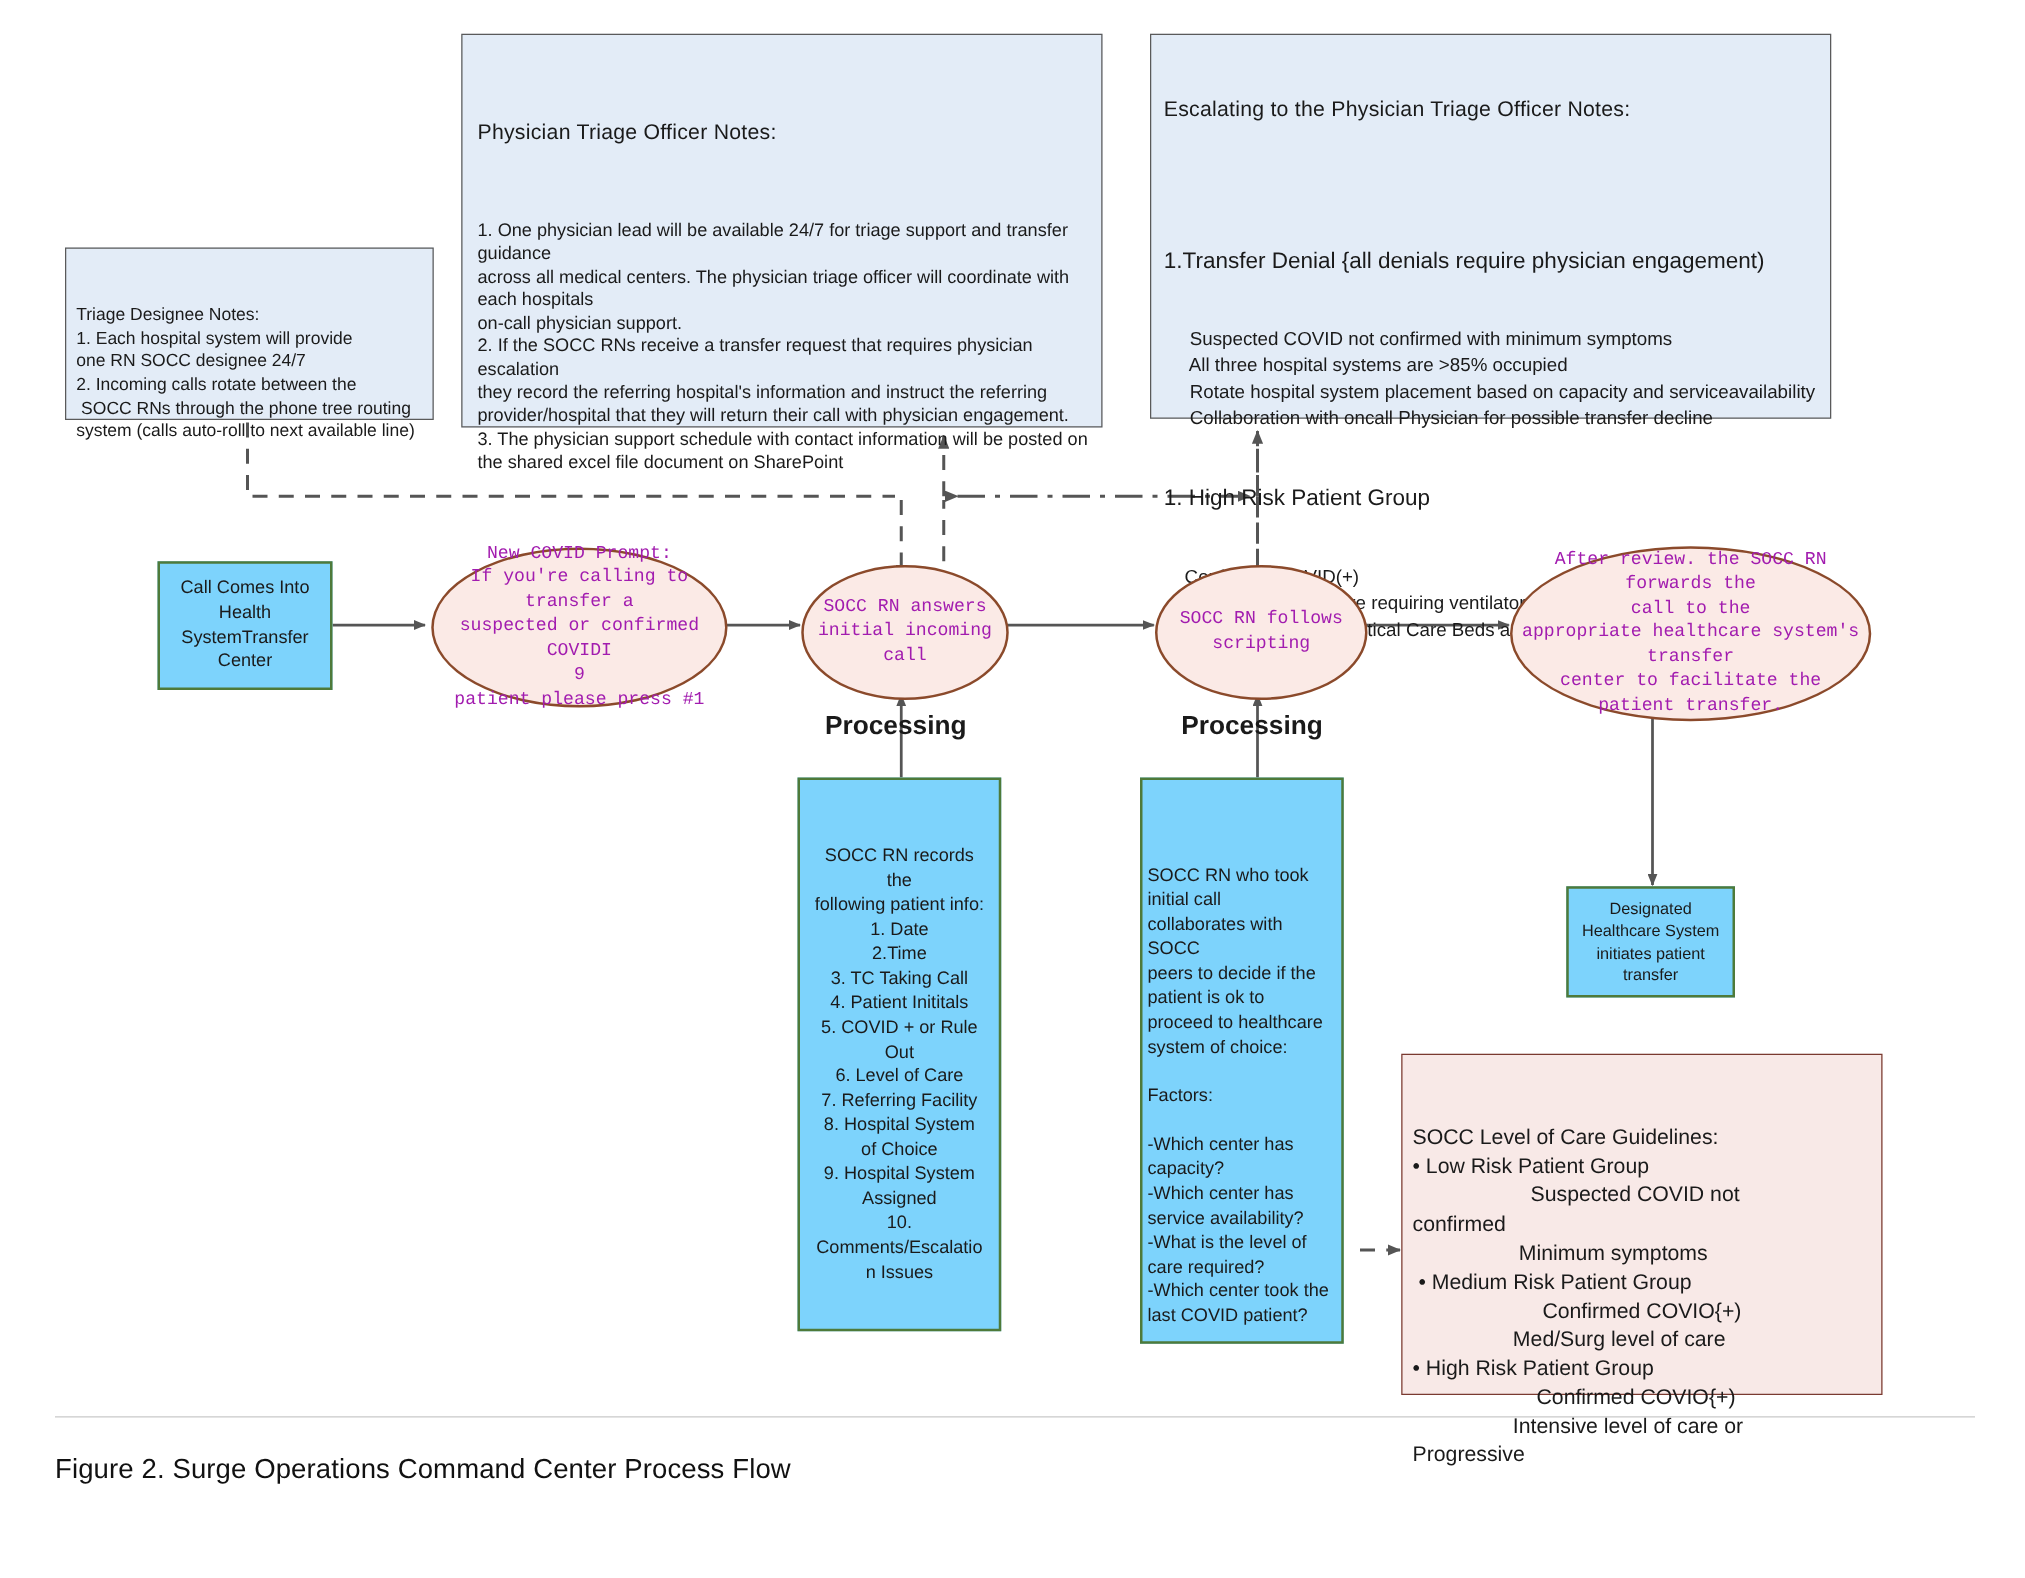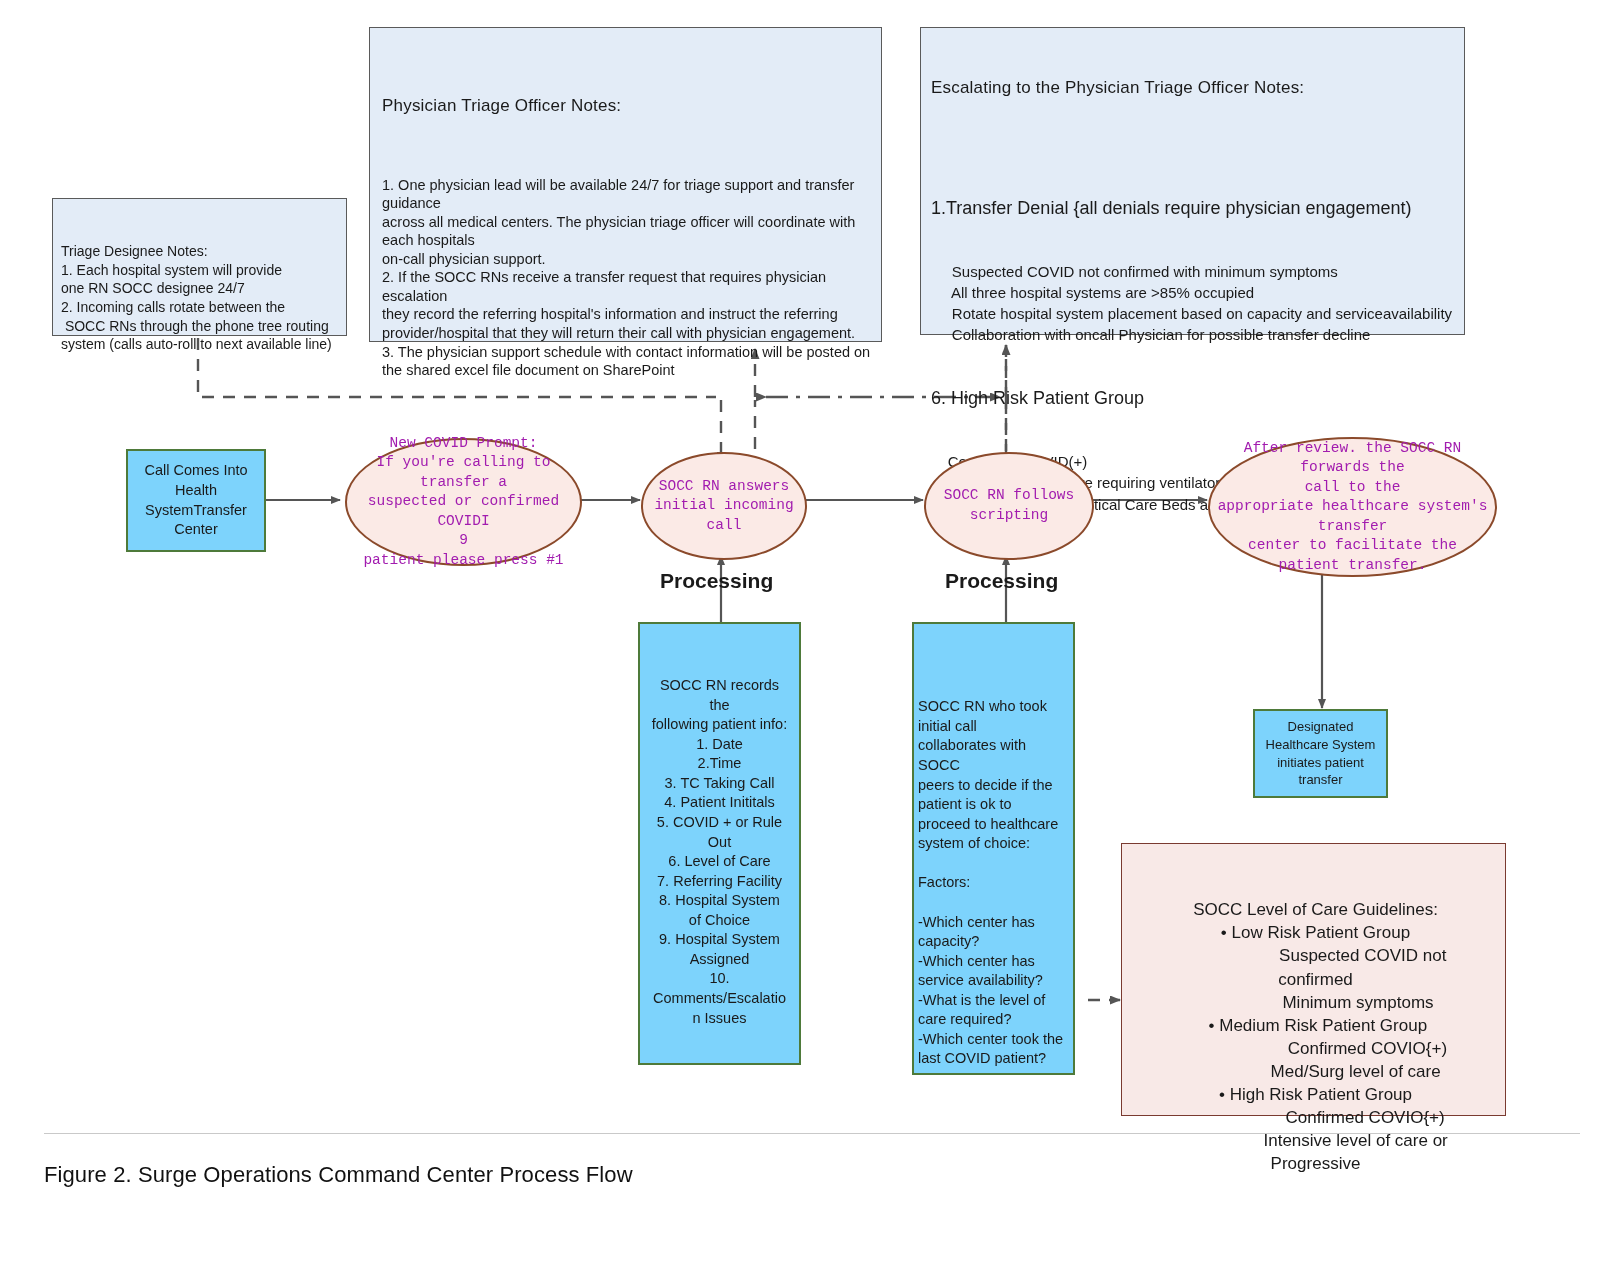--- a/index.html
+++ b/index.html
@@ -25,21 +25,21 @@
     background:#e3ecf7;border:1.3px solid #5a5a5a;
     padding:6px 8px;font-size:14px;line-height:1.33;white-space:pre;
   }
 
   
   .box-green{
     background:#7dd3fc;border:2.5px solid #4e7a3a;
     display:flex;align-items:center;justify-content:center;
     text-align:center;font-size:14.5px;line-height:1.35;white-space:pre-line;
   }
-  .box-green.topleft{align-items:flex-end;justify-content:flex-start;text-align:left;padding:62px 4px 4px 4px;}
+  .box-green.topleft{align-items:center;justify-content:flex-start;text-align:left;padding:62px 4px 4px 4px;}
   .box-green.centerlist{align-items:flex-start;padding-top:52px;}
 
   
   .box-pink{
     background:#f8e9e7;border:1.3px solid #7a3a30;
     padding:8px 4px 8px 8px;font-size:17px;line-height:1.36;white-space:pre;
   }
 
   
   .ellipse{
@@ -131,21 +131,21 @@
   </div>
 
   <div class="node note-blue overflow" style="left:920px;top:27px;width:545px;height:308px;padding:8px 10px;">
     <div class="hdr" style="font-size:17px;">Escalating to the Physician Triage Officer Notes:</div>
     <div style="height:16px;"></div>
     <div style="font-size:18px;">1.Transfer Denial {all denials require physician engagement)</div>
     <div style="font-size:15px;line-height:1.42;">     Suspected COVID not confirmed with minimum symptoms
      All three hospital systems are &gt;85% occupied
      Rotate hospital system placement based on capacity and serviceavailability
      Collaboration with oncall Physician for possible transfer decline</div>
-    <div style="font-size:18px;">6. High Risk Patient Group</div>
+    <div style="font-size:18px;">1. High Risk Patient Group</div>
     <div style="font-size:15px;line-height:1.44;">    Confirmed COVID(+)
     Intensive level of care requiring ventilator support
     All three hospitals" Critical Care Beds are &gt;B5% occupied</div>
   </div>
 
   <div class="node box-green" style="left:126px;top:449px;width:140px;height:103px;">
     <span>Call Comes Into
 Health
 SystemTransfer
 Center</span>
@@ -222,21 +222,21 @@
 last COVID patient?</span>
   </div>
 
   <div class="node box-green" style="left:1253px;top:709px;width:135px;height:89px;font-size:13px;">
     <span>Designated
 Healthcare System
 initiates patient
 transfer</span>
   </div>
 
-  <div class="node box-pink overflow" style="left:1121px;top:843px;width:385px;height:273px;text-align:center;">
+  <div class="node box-pink overflow" style="left:1121px;top:843px;width:385px;height:273px;">
     <div>SOCC Level of Care Guidelines:</div><div>• Low Risk Patient Group
                     Suspected COVID not
 confirmed
                   Minimum symptoms
  • Medium Risk Patient Group
                       Confirmed COVIO{+)
                  Med/Surg level of care
 • High Risk Patient Group
                      Confirmed COVIO{+)
                  Intensive level of care or

